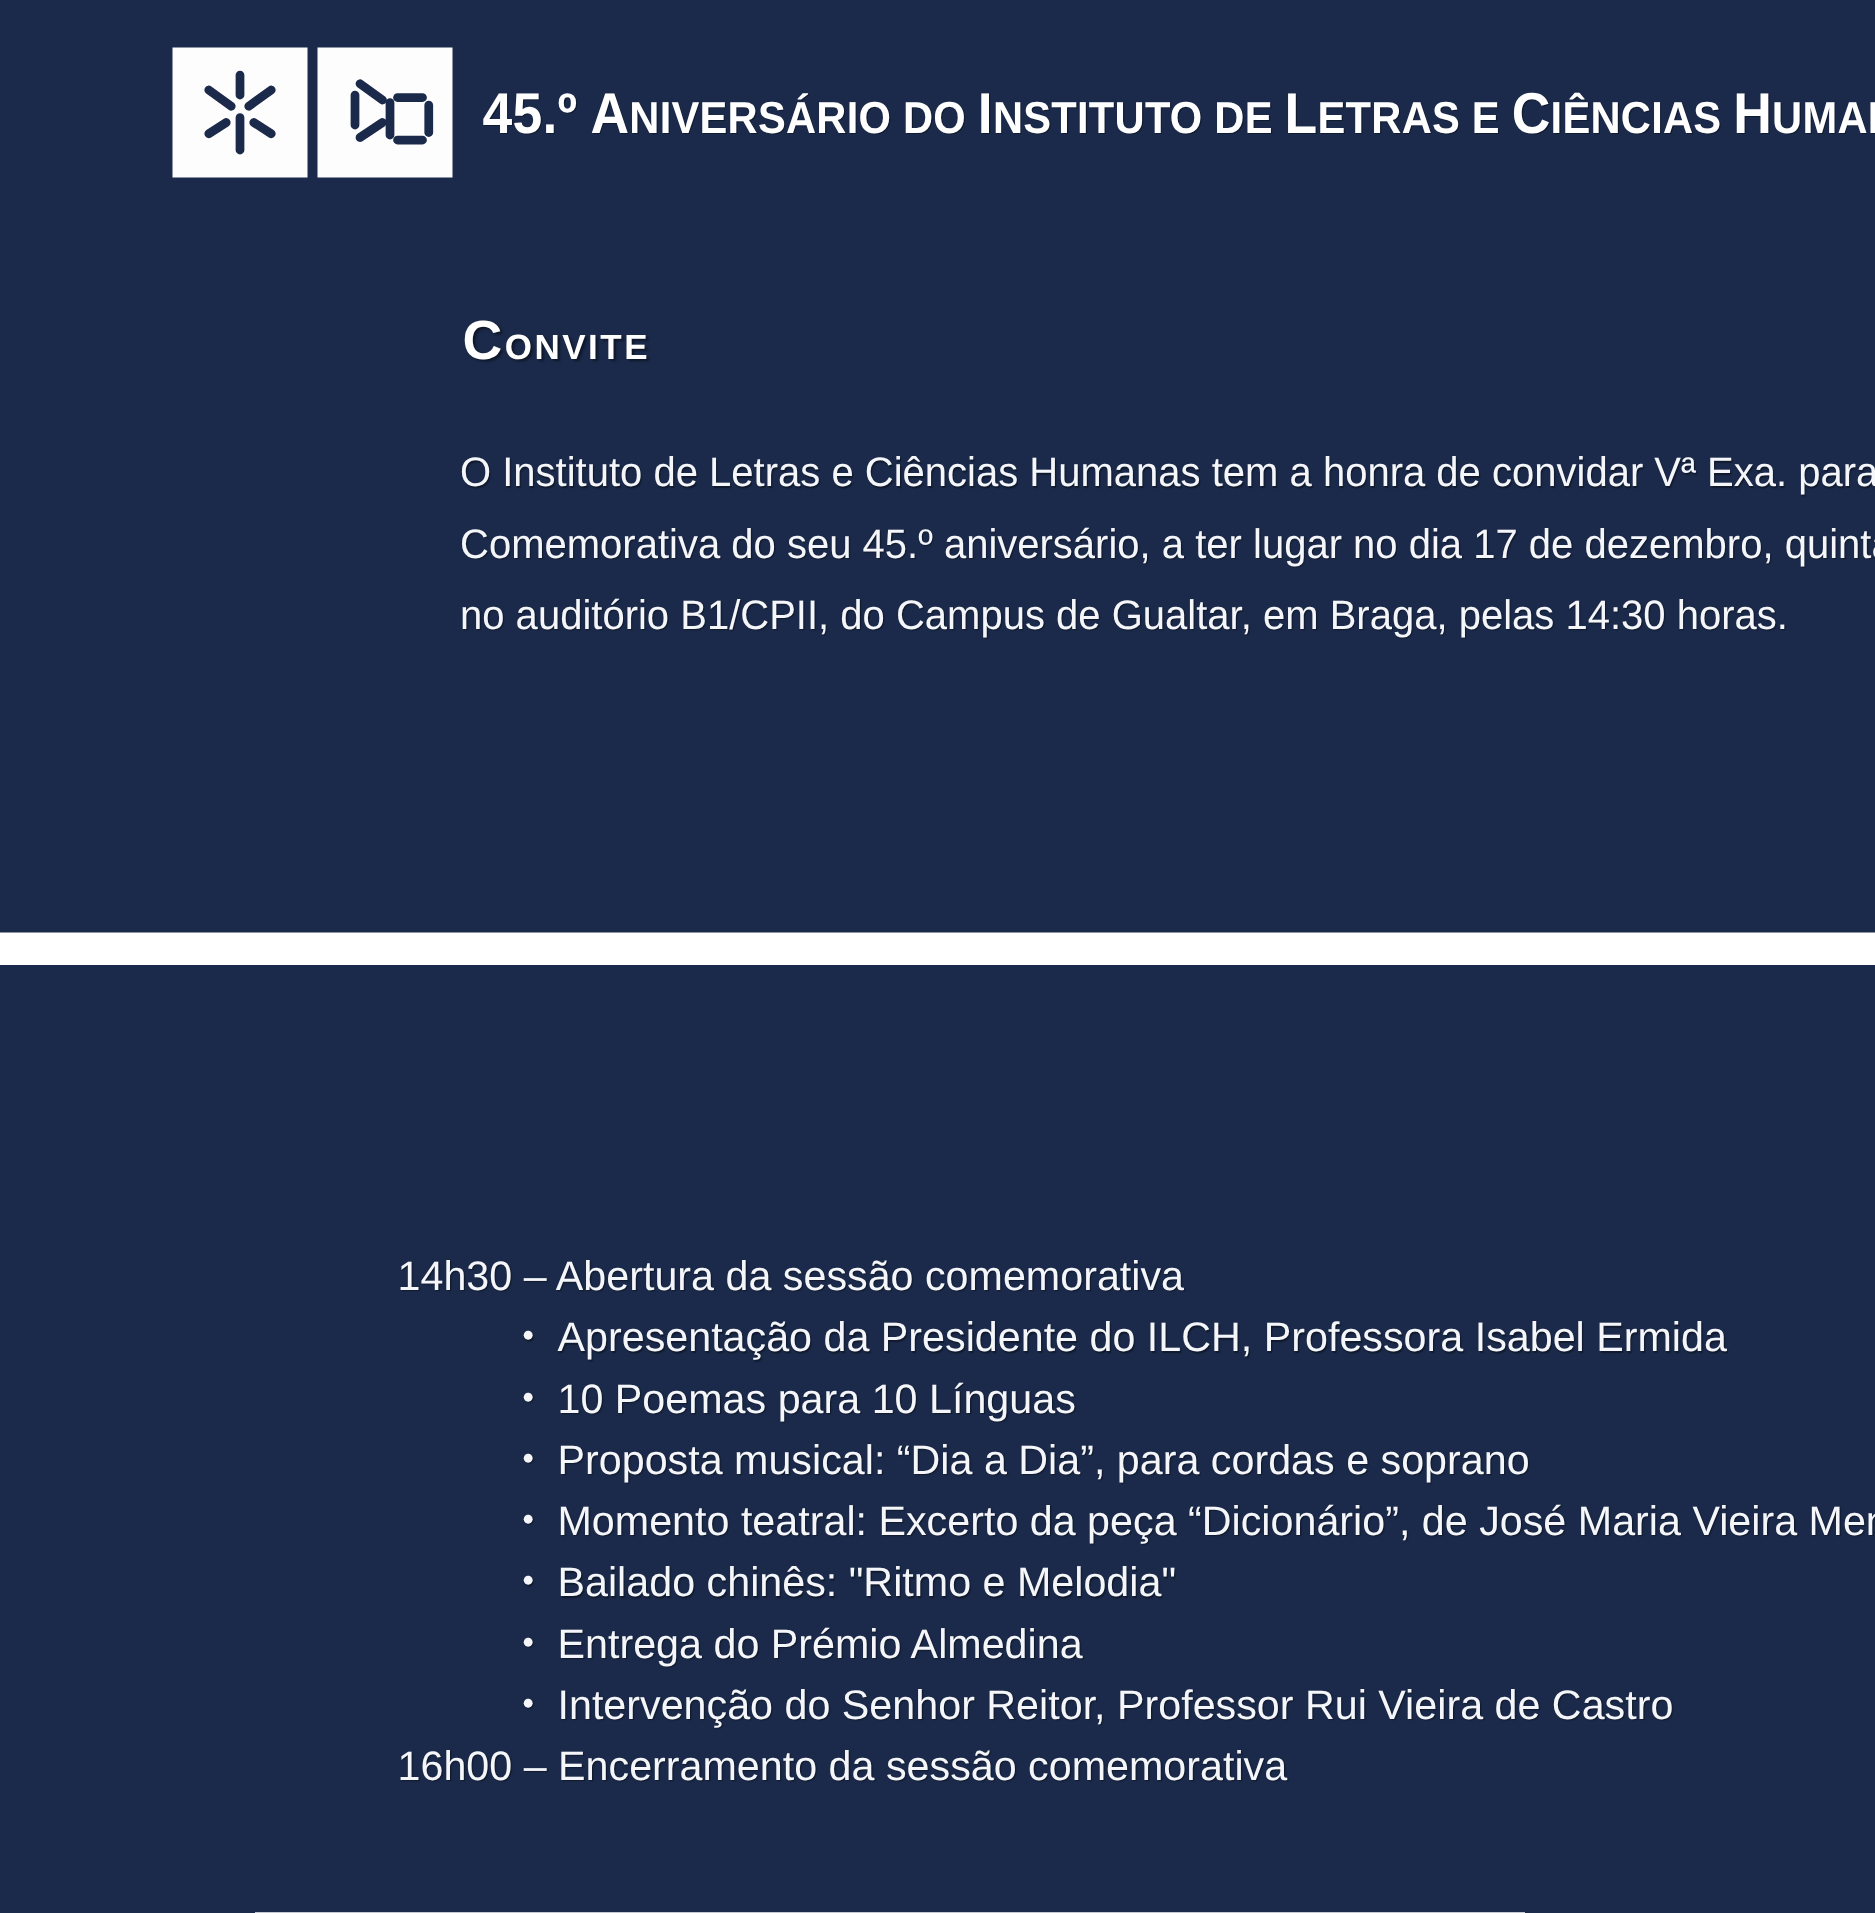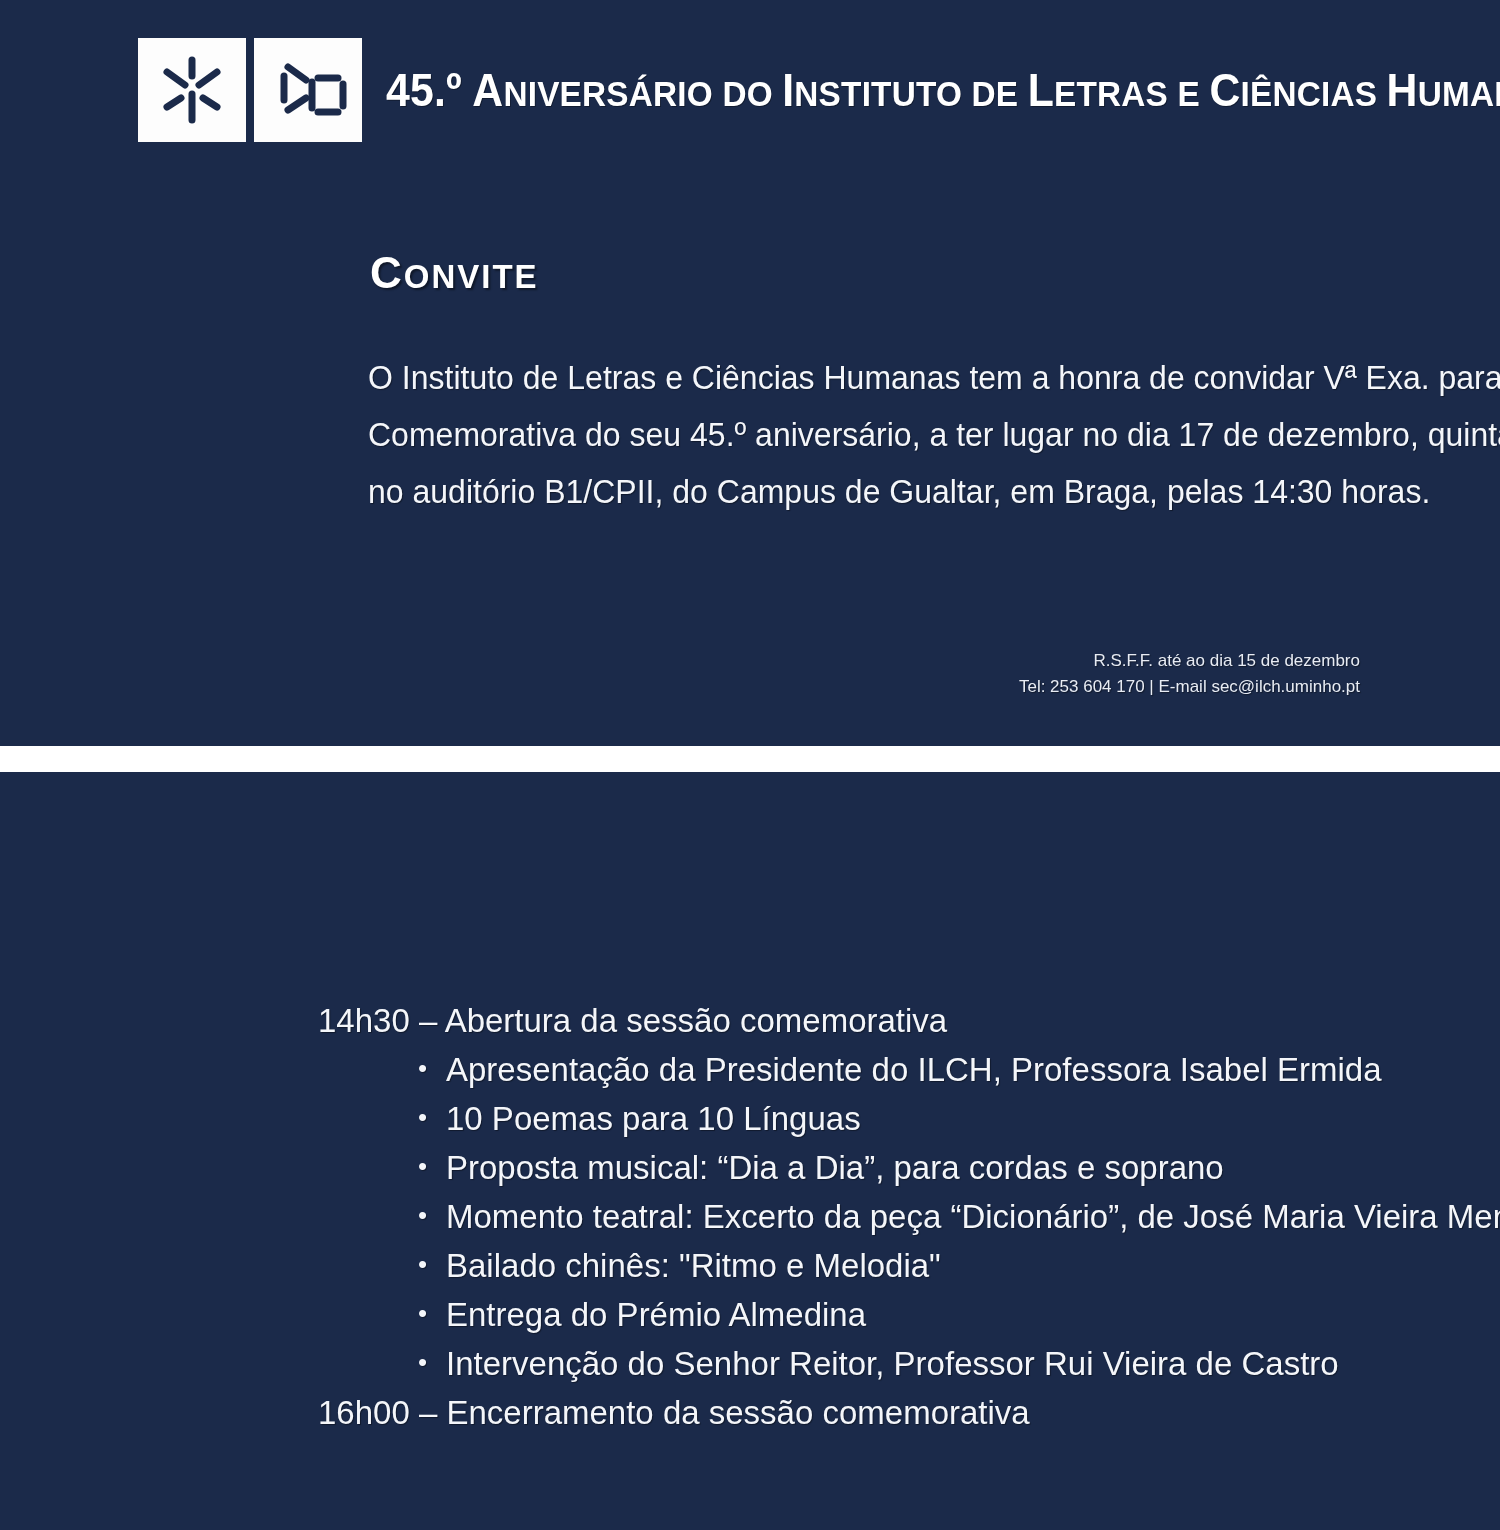--- a/index.html
+++ b/index.html
@@ -81,21 +81,21 @@
   
   .heading {
     position: absolute;
     color: #ffffff;
     font-family: "Liberation Sans", sans-serif;
     font-weight: bold;
     letter-spacing: 2px;
     text-shadow: 2px 2px 2px rgba(0,0,0,0.45);
   }
   .heading .cap  { font-size: 44px; }
-  .heading .sc   { font-size: 33px; }
+  .heading .sc   { font-size: 28px; }
 
   .heading-convite  { left: 370px; top: 248px; }
   .heading-programa { left: 292px; top: 890px; }
 
   
   .invite-body {
     position: absolute;
     left: 368px;
     top: 349px;
     width: 1020px;
@@ -200,24 +200,20 @@
   <div class="heading heading-convite">
     <span class="cap">C</span><span class="sc" style="text-transform:uppercase">onvite</span>
   </div>
 
   <div class="invite-body">
     <p>O Instituto de Letras e Ciências Humanas tem a honra de convidar Vª Exa. para a Sessão</p>
     <p>Comemorativa do seu 45.º aniversário, a ter lugar no dia 17 de dezembro, quinta-feira,</p>
     <p>no auditório B1/CPII, do Campus de Gualtar, em Braga, pelas 14:30 horas.</p>
   </div>
 
-  <div class="rsff">
-    <div>R.S.F.F. até ao dia 15 de dezembro</div>
-    <div>Tel: 253 604 170 | E-mail sec@ilch.uminho.pt</div>
-  </div>
 
   <div class="panel panel-program"></div>
 
 
   <div class="program">
     <div class="prog-time">14h30 – Abertura da sessão comemorativa</div>
     <ul class="prog-list">
       <li>Apresentação da Presidente do ILCH, Professora Isabel Ermida</li>
       <li>10 Poemas para 10 Línguas</li>
       <li>Proposta musical: “Dia a Dia”, para cordas e soprano</li>

